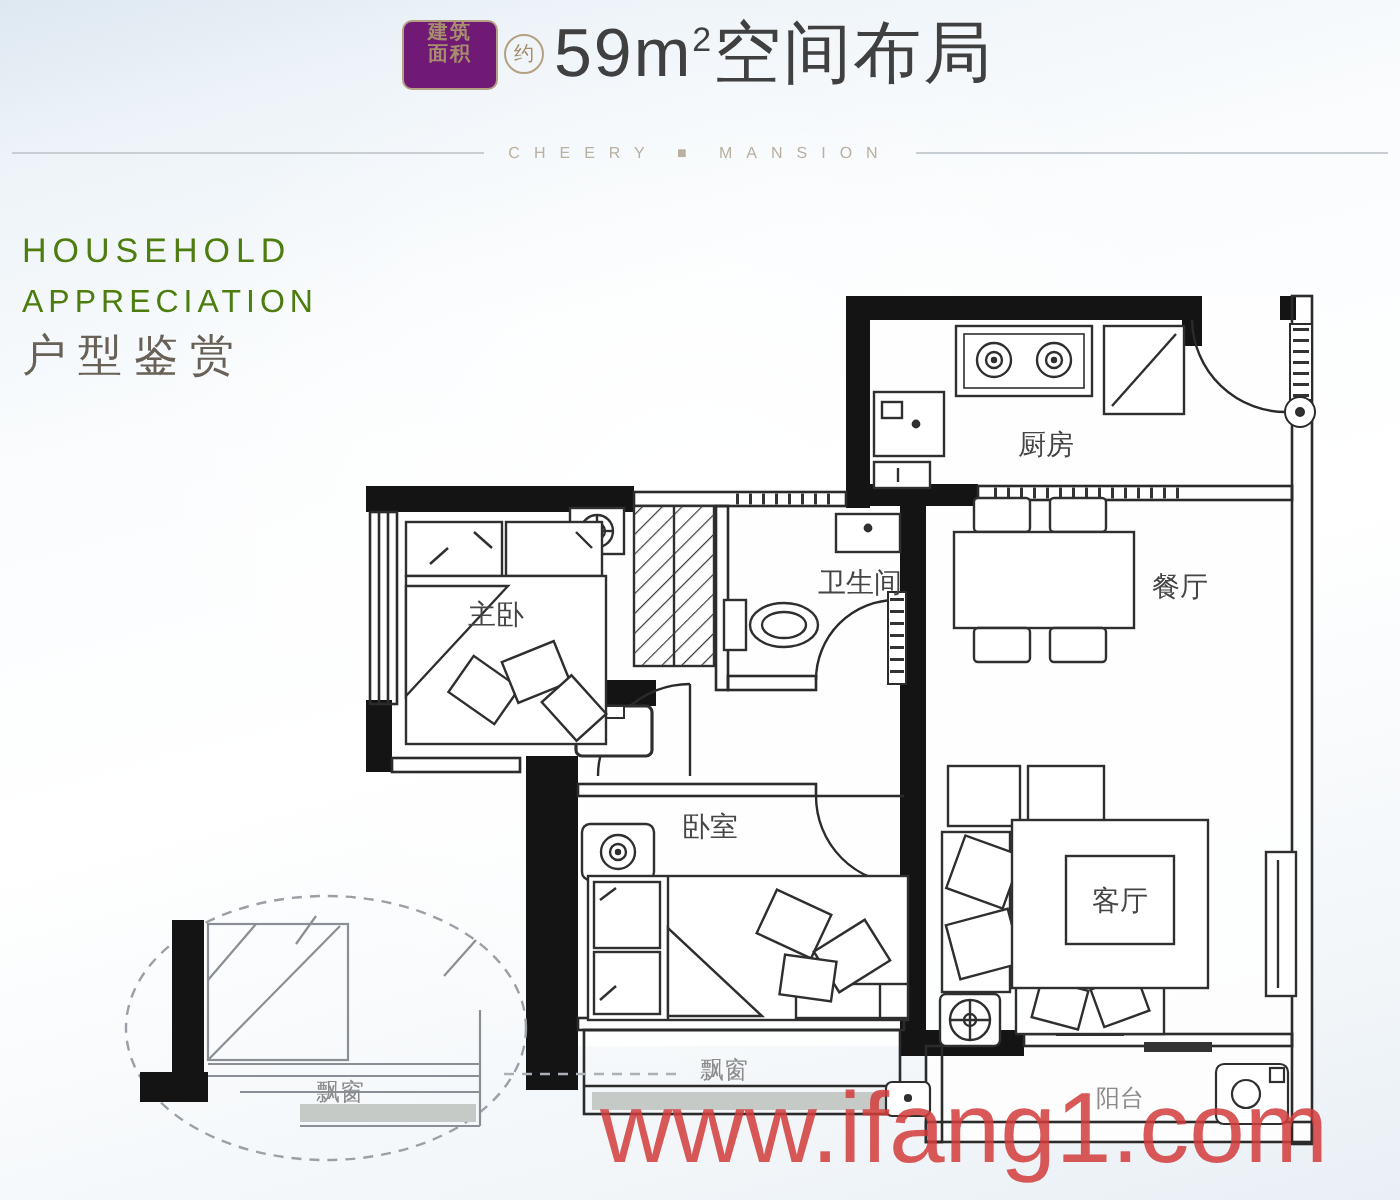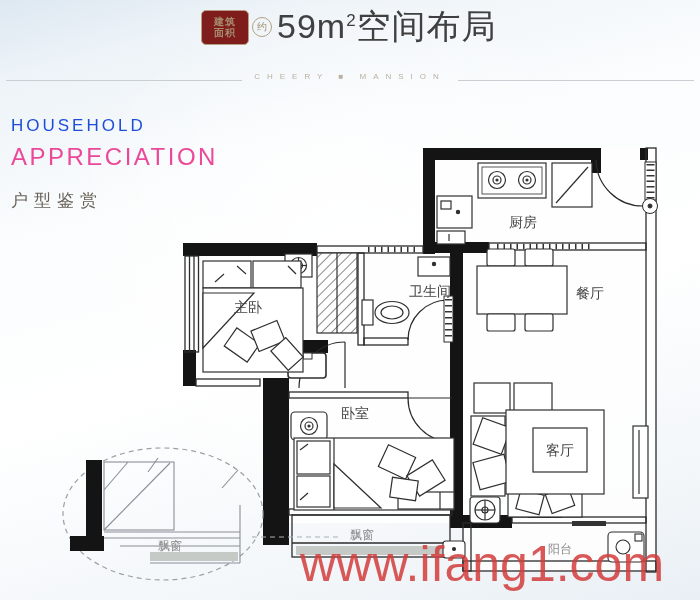--- a/index.html
+++ b/index.html
@@ -6,35 +6,35 @@
   body{
     width:700px;height:600px;position:relative;overflow:hidden;
     font-family:"Liberation Sans", sans-serif;
     background:
       radial-gradient(ellipse at 50% 45%, #ffffff 0%, rgba(255,255,255,0) 60%),
       linear-gradient(165deg, #dde8f1 0%, #edf3f8 10%, #fafcfd 30%, #ffffff 55%, #f2f6f9 85%, #e9eff5 100%);
   }
   .abs{position:absolute;}
   
   .title-row{top:4px;left:201px;display:flex;align-items:center;gap:5px;}
-  .badge{width:46px;height:33px;border:1.5px solid #b5a084;border-radius:5px;background:#7f1d1d;
-         display:flex;flex-direction:column;align-items:center;justify-content:center;line-height:1.15;}
+  .badge{width:46px;height:33px;border:1.5px solid #b5a084;border-radius:5px;background:#701a75;
+         display:flex;flex-direction:column;align-items:center;line-height:1.15;}
   .badge span{font-size:10px;color:#a58d6d;font-weight:700;letter-spacing:1px;}
   .approx{width:18px;height:18px;border:1px solid #b5a084;border-radius:50%;margin-left:-2px;
           display:flex;align-items:center;justify-content:center;font-size:10px;color:#a58d6d;}
   .big-title{font-size:34px;color:#404040;letter-spacing:1px;white-space:nowrap;}
   .big-title sup{font-size:17px;}
-  .divider{top:72px;left:6px;right:6px;display:flex;align-items:flex-end;}
+  .divider{top:72px;left:6px;right:6px;display:flex;align-items:center;}
   .divider .line{flex:1;height:1px;background:#c9ced3;}
   .divider .brand{font-size:8px;letter-spacing:7px;color:#b9b0a2;padding:0 12px;white-space:nowrap;}
   
   .intro{top:116px;left:11px;}
-  .intro .en1{font-size:17px;color:#1d4ed8;letter-spacing:3px;}
-  .intro .en2{font-size:24px;color:#ec4899;letter-spacing:2.5px;margin-top:7px;}
-  .intro .zh{font-size:17px;color:#686158;letter-spacing:6px;margin-top:18px;font-weight:500;}
+  .intro .en1{font-size:17px;color:#4d7c0f;letter-spacing:3px;}
+  .intro .en2{font-size:16px;color:#4d7c0f;letter-spacing:2.5px;margin-top:7px;}
+  .intro .zh{font-size:22px;color:#686158;letter-spacing:6px;margin-top:2px;font-weight:500;}
   
   svg text{font-family:"Liberation Sans",sans-serif;}
   .room-label{font-size:14px;fill:#454545;}
   .detail-label{font-size:12px;fill:#8b8b8b;}
   .watermark{top:539px;left:300px;font-size:50px;font-weight:500;line-height:1;
              color:rgba(210,59,59,0.85);letter-spacing:0px;white-space:nowrap;z-index:5;}
 </style>
 </head>
 <body>
 

